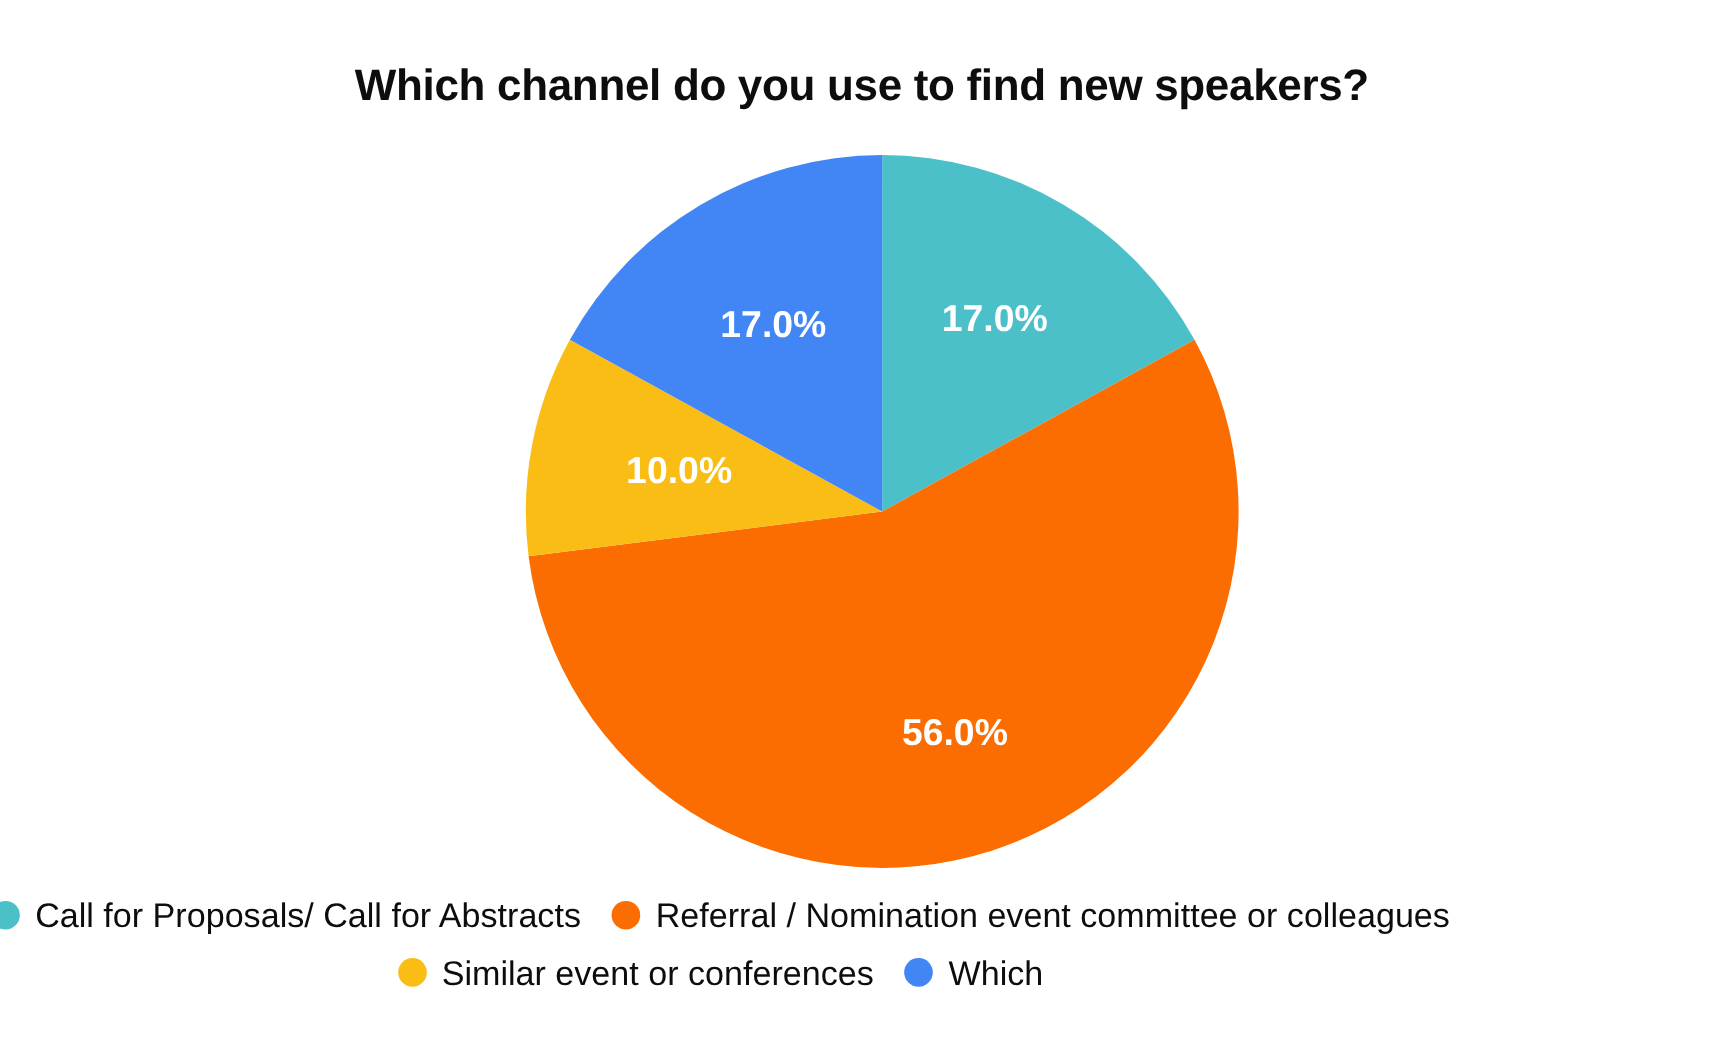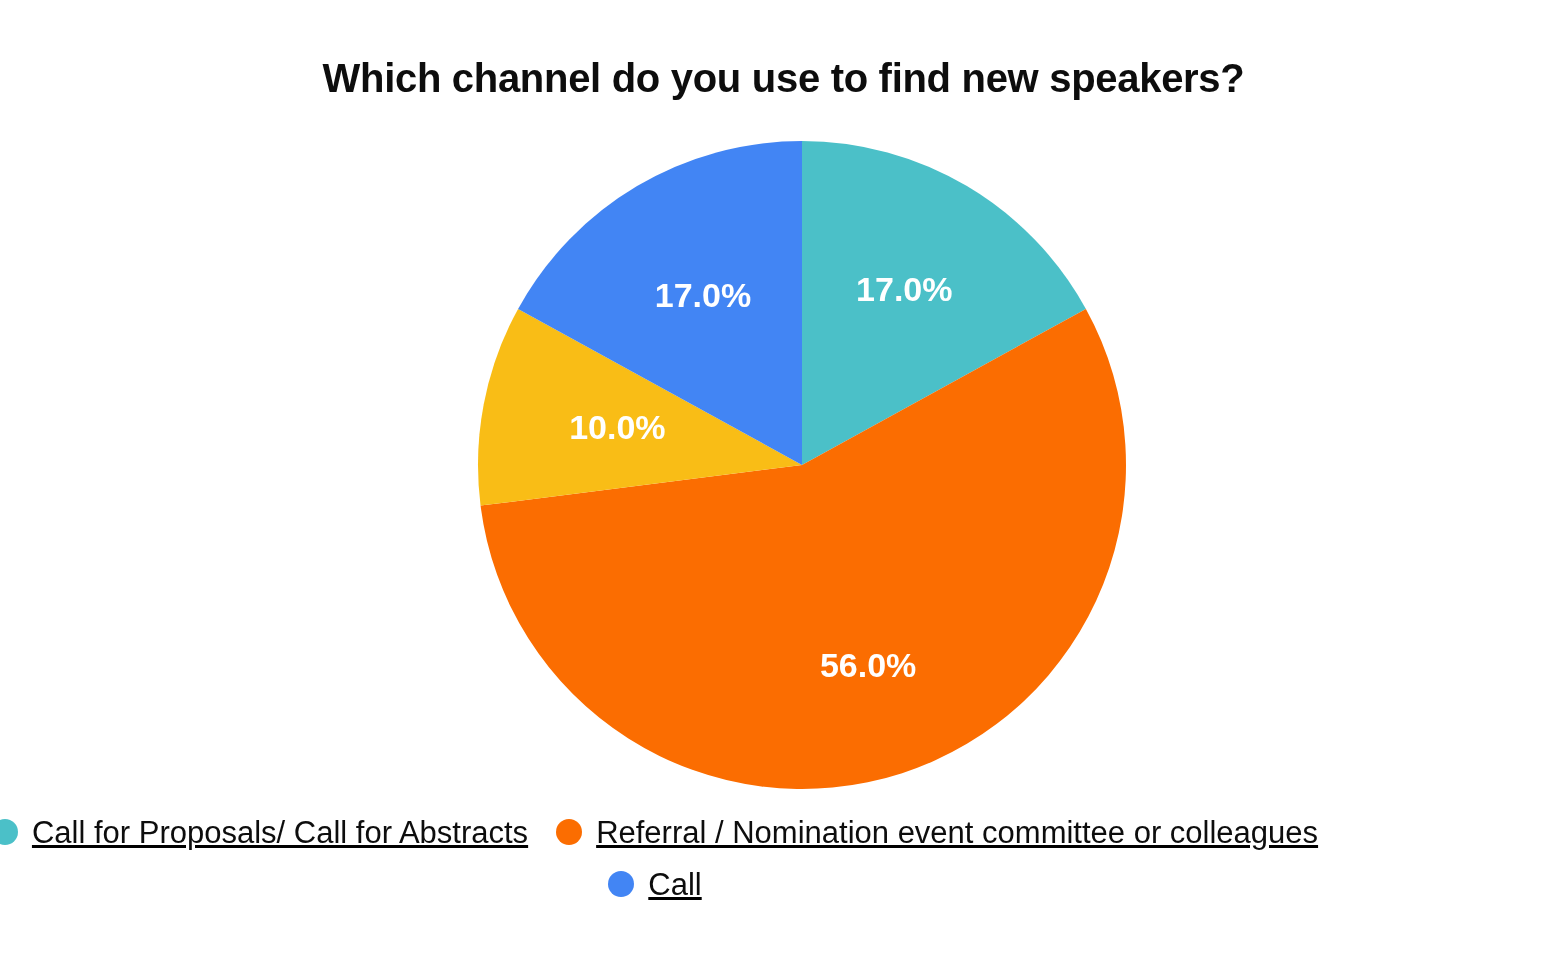--- a/index.html
+++ b/index.html
@@ -51,21 +51,20 @@
     font-weight: bold;
     fill: #ffffff;
     text-anchor: middle;
     dominant-baseline: middle;
   }
   .legend {
     position: absolute;
     left: 0;
     top: 806px;
     width: 1310px;
-    text-decoration: underline;
   }
   .legend-row {
     display: flex;
     flex-direction: row;
     align-items: center;
     justify-content: center;
     width: 100%;
     height: 52px;
   }
   .legend-item {
@@ -115,19 +114,23 @@
           <span class="legend-dot" style="background: rgb(75, 192, 200);"></span>
           <span class="legend-label">Call for Proposals/ Call for Abstracts</span>
         </div>
         <div class="legend-item">
           <span class="legend-dot" style="background: rgb(251, 109, 1);"></span>
           <span class="legend-label">Referral / Nomination event committee or colleagues</span>
         </div>
       </div>
       <div class="legend-row">
         <div class="legend-item">
+          <span class="legend-dot" style="background: rgb(249, 189, 22);"></span>
+          <span class="legend-label">Similar event or conferences</span>
+        </div>
+        <div class="legend-item">
           <span class="legend-dot" style="background: rgb(66, 133, 244);"></span>
-          <span class="legend-label">Call</span>
+          <span class="legend-label">Which</span>
         </div>
       </div>
     </div>
 
 </div>
 
 </body></html>

